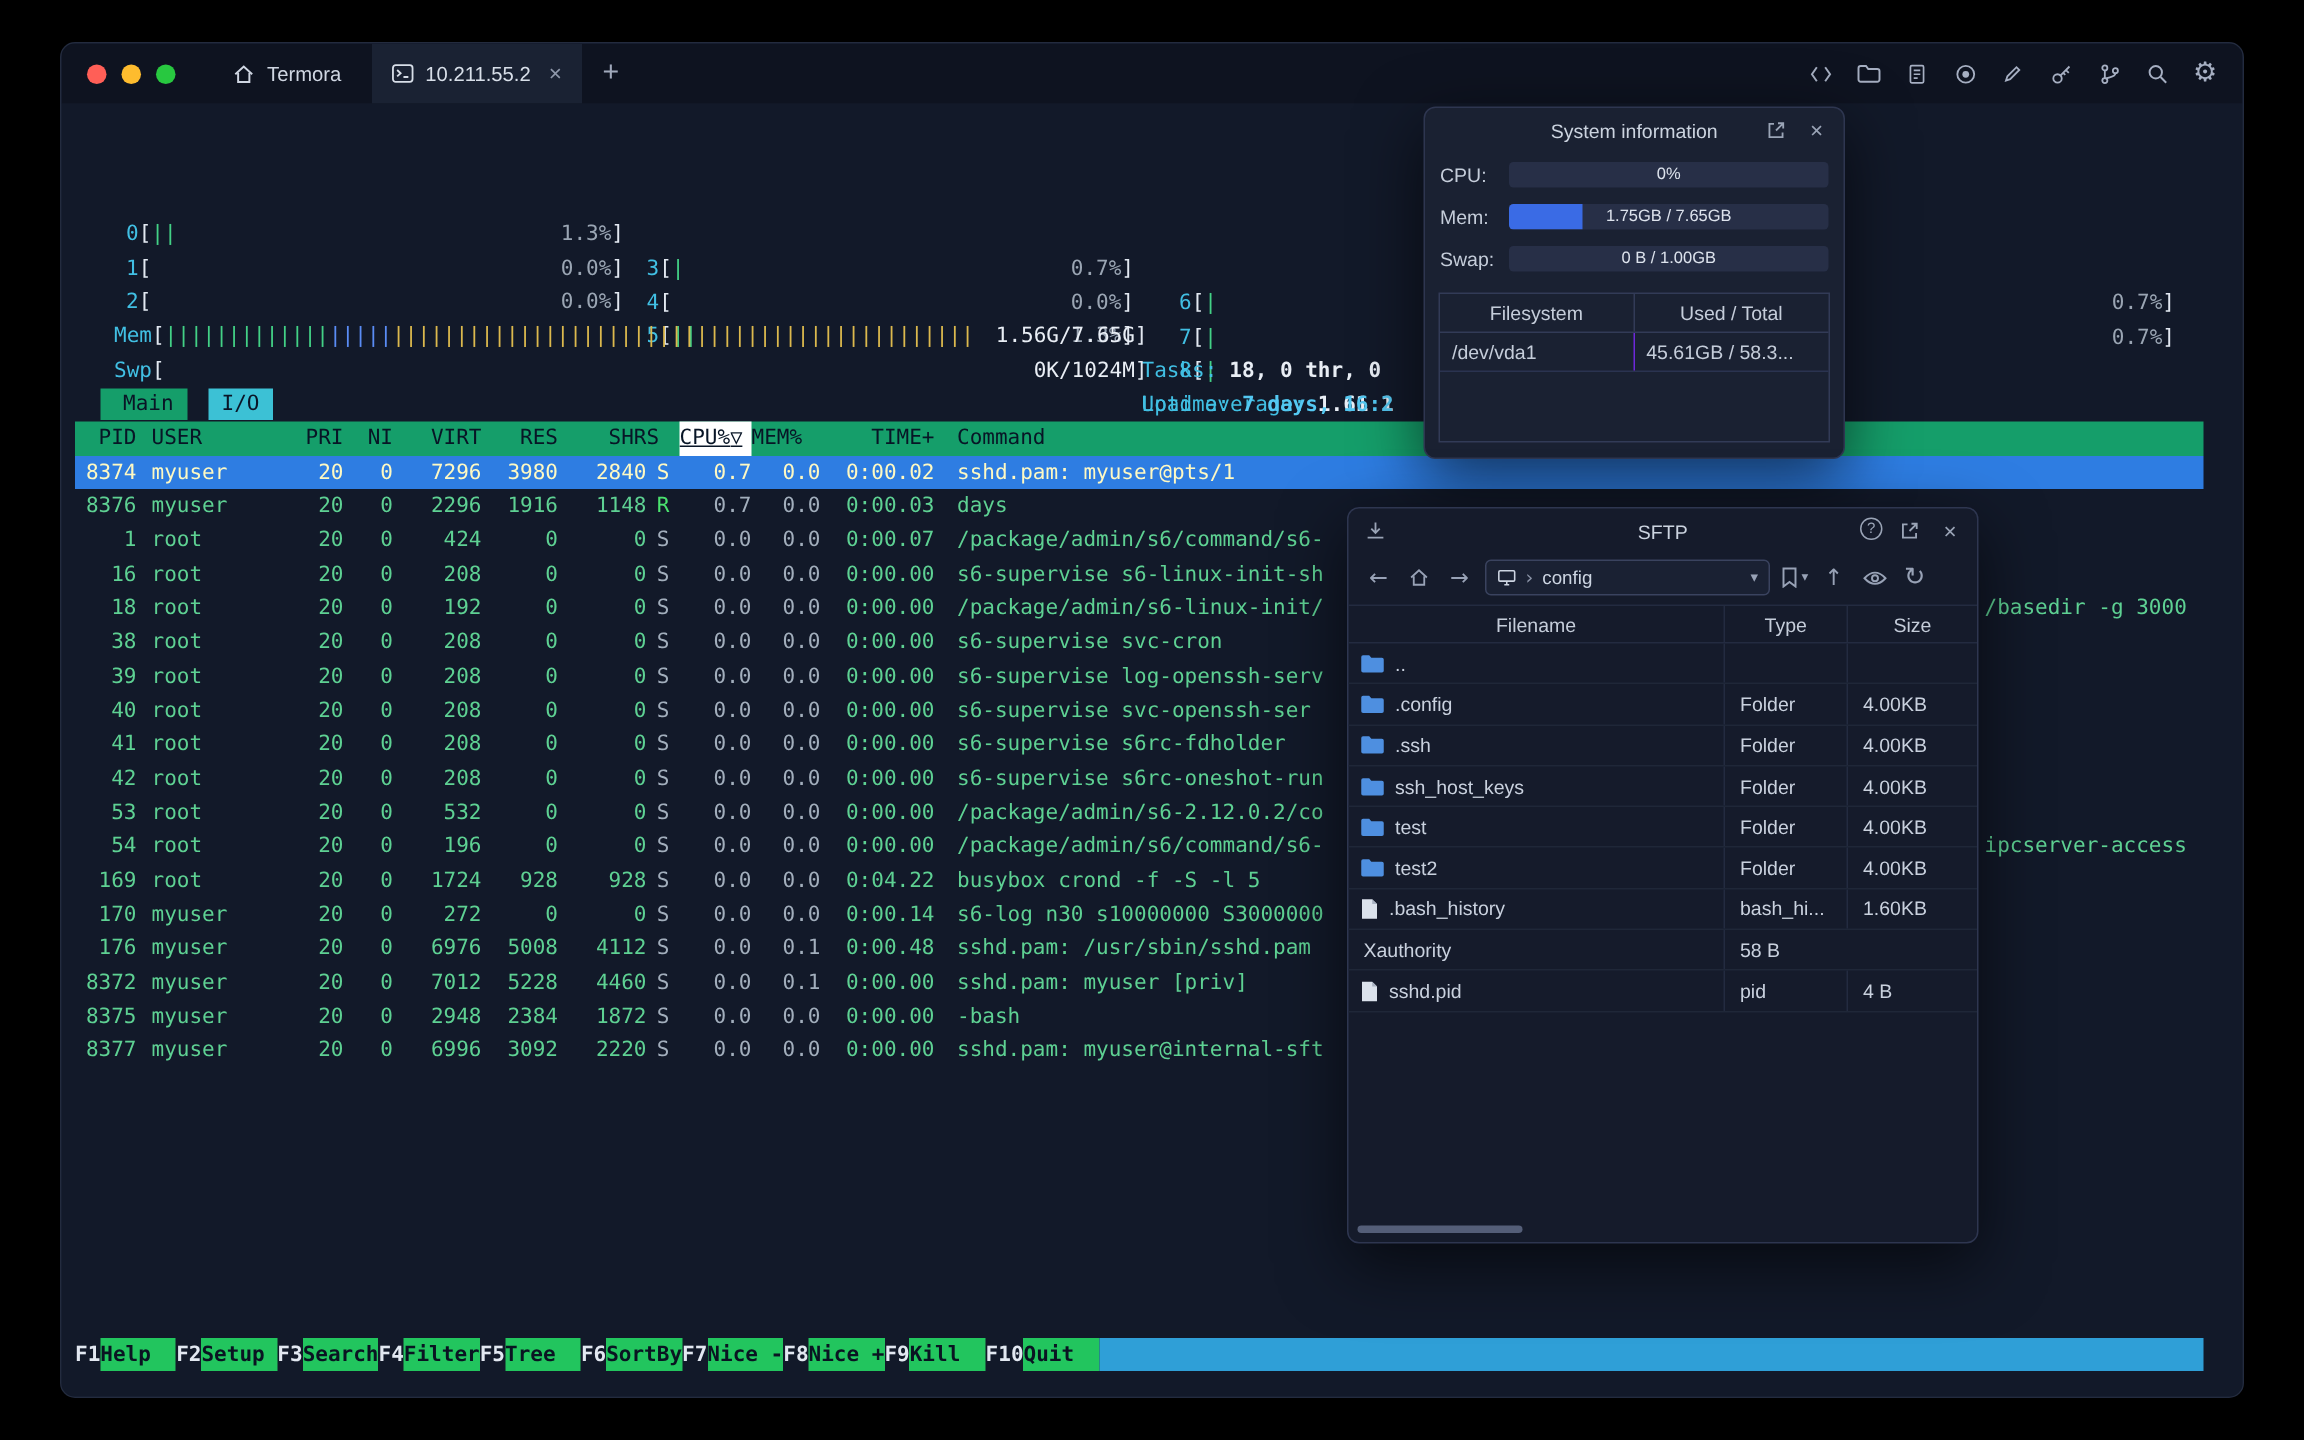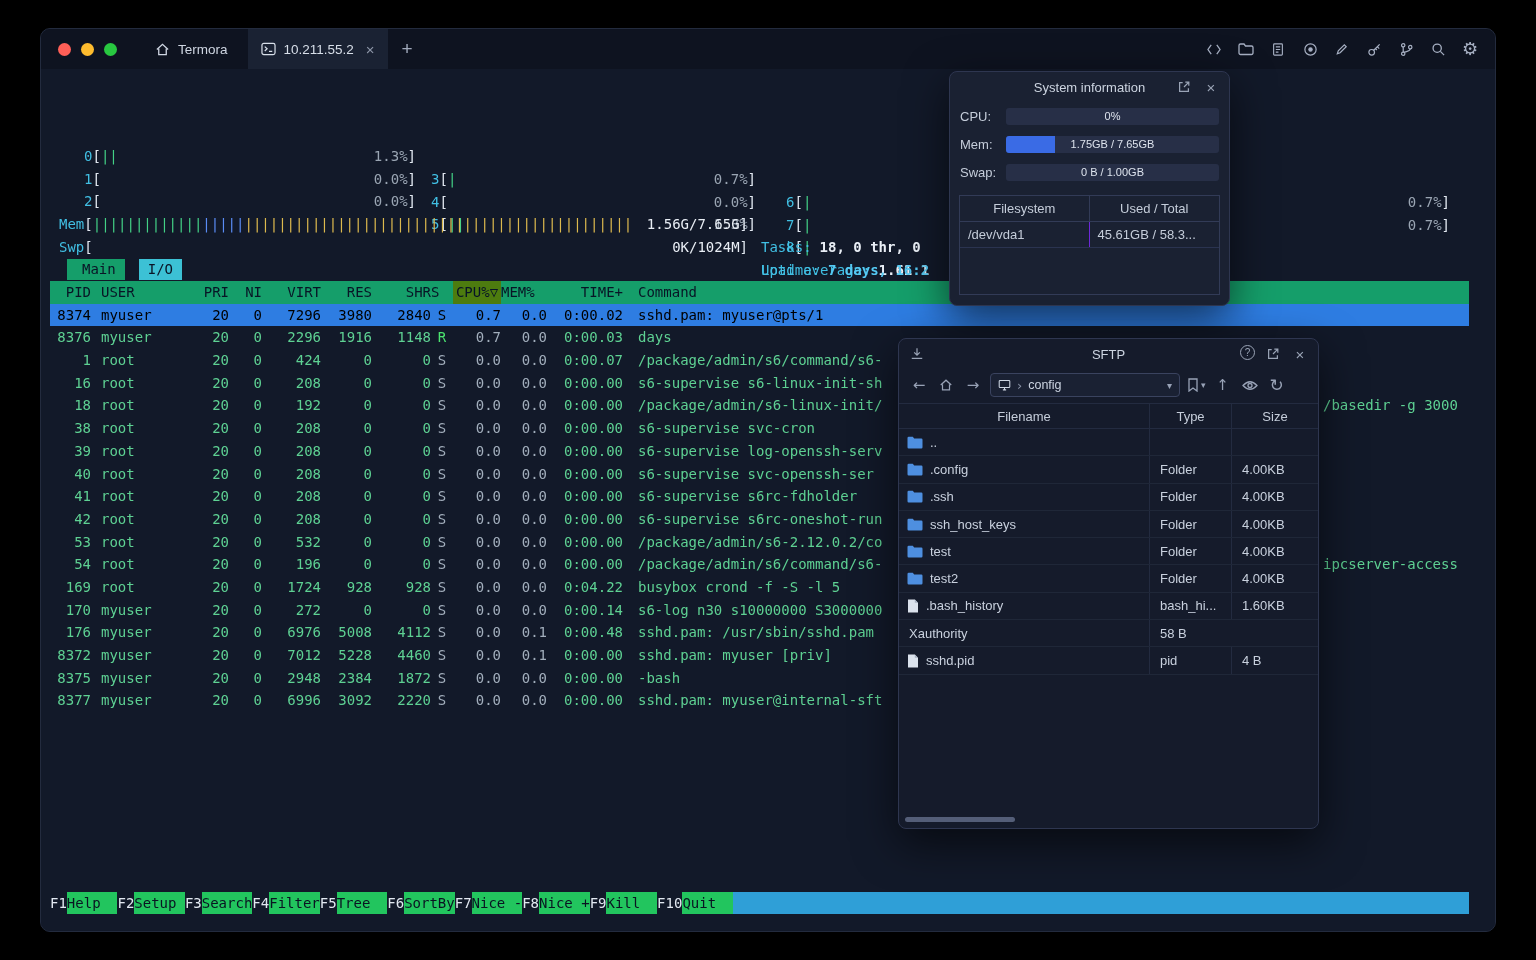--- a/index.html
+++ b/index.html
@@ -18,21 +18,21 @@
   .win-icons{margin-left:auto;display:flex;align-items:center;gap:14px;padding-right:16px;color:#a6afc2;}
   .i{display:inline-flex;align-items:center;justify-content:center;line-height:1;}
   .i svg{display:block;}
   .uni{font-family:"DejaVu Sans",sans-serif;}
 
   
   .term{position:absolute;top:40px;left:0;right:0;bottom:0;background:#121929;font-family:"DejaVu Sans Mono",monospace;font-size:14px;color:#5ed193;}
   .term-line{position:absolute;left:0;right:0;height:23px;line-height:23px;white-space:pre;}
   .meter{position:absolute;display:flex;}
   .c1{left:43px;width:332px}.c2{left:390px;width:325px}.c3{left:745px;width:664px}
-  .memline{left:18px;width:689px}
+  .memline{left:35px;width:689px}
   .m-label{color:#41bfe3}
   .m-br{color:#e2e8f1}
   .m-bars{color:#43d186}
   .m-fill{flex:1}
   .m-pct{color:#9aa5b3}
   .m-val{color:#e9eef5;font-weight:normal}
   .mem-pipes{letter-spacing:0;}
   .p-green{color:#43d186}.p-blue{color:#5a8cf5}.p-yellow{color:#dcb94e}
   .stat{position:absolute;left:720px;display:flex;}
   .s-lab{color:#41bfe3}
@@ -48,27 +48,27 @@
   .prow{position:relative;display:grid;grid-template-columns:41px 92px 46px 33px 59px 51px 59px 22px 48px 46px 76px 1fr;height:22.7px;line-height:22.7px;white-space:pre;}
   .prow span{overflow:hidden;}
   .r{text-align:right}
   .l{padding-left:10px}
   .cen{text-align:center}
   .c-cmd{padding-left:15px}
   .c-s,.c-cpu,.c-mem{color:#a2aebc}
   .c-s.running{color:#4be36f}
   .phead{background:#159e6a;color:#081526;}
   .phead span{color:#081526;}
-  .phead .hc-cpu{background:#4d7c0f;display:flex;justify-content:center;align-items:center;}
+  .phead .hc-cpu{background:#ffffff;display:flex;justify-content:flex-start;align-items:center;text-decoration:underline;}
   .prow.selected{background:#2e7de2;}
-  .prow.selected span{color:#000000;}
+  .prow.selected span{color:#fef9c3;}
   .frag{position:absolute;left:1273px;top:0;color:#5ed193;}
 
   .fnbar{position:absolute;left:9px;right:26px;bottom:17px;height:22px;display:flex;line-height:22px;white-space:pre;}
-  .fkey{display:flex;}
+  .fkey{display:flex;font-weight:bold;}
   .fk{color:#e2e8f1;}
   .fl{background:#22c55e;color:#0a1422;min-width:50.6px;}
   .fn-fill{flex:1;background:#2f9fd7;}
 
   
   .panel{position:absolute;background:#1a2132;border:1px solid #2e3650;border-radius:8px;box-shadow:0 14px 44px rgba(0,0,0,.6);z-index:10;font-family:"Liberation Sans",sans-serif;}
   .p-header{height:30px;position:relative;display:flex;align-items:center;}
   .p-title{position:absolute;left:0;right:0;text-align:center;color:#ccd4e0;font-size:13px;}
   .p-actions{margin-left:auto;display:flex;gap:9px;padding-right:9px;position:relative;z-index:1;color:#9aa4b6;}
   .icon-btn{width:18px;height:18px;display:flex;align-items:center;justify-content:center;cursor:default;font-size:15px;}

